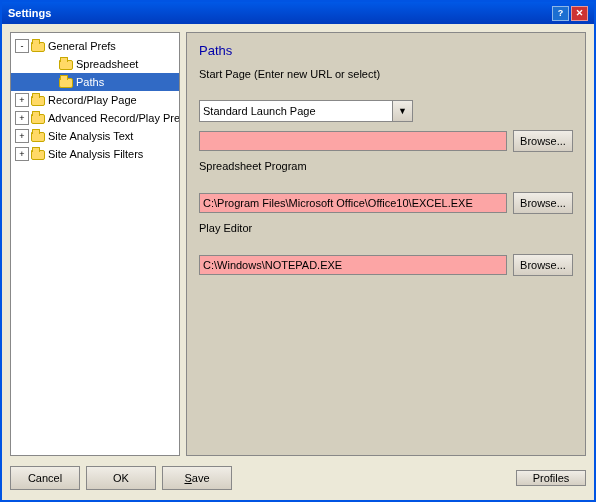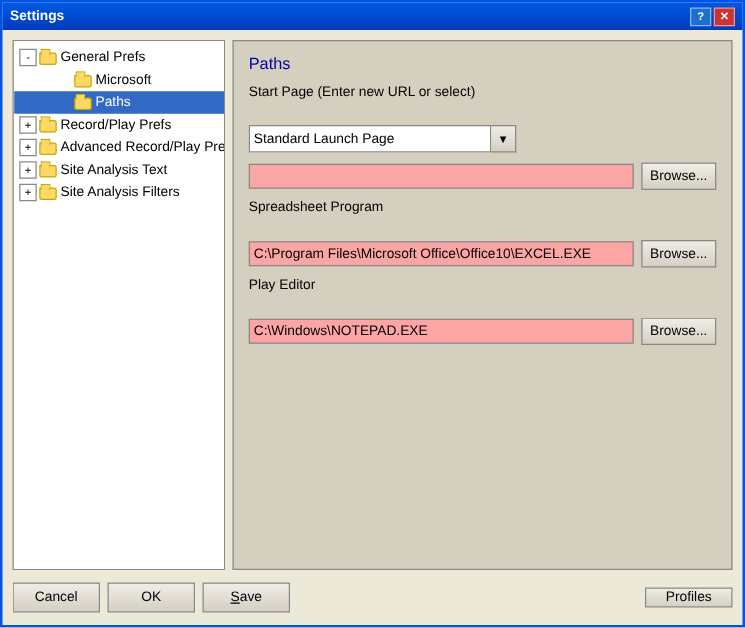--- a/index.html
+++ b/index.html
@@ -280,33 +280,33 @@
 
         <div class="tree-item tree-indent-0">
           <span class="tree-expander">-</span>
           <span class="folder-icon tree-icon"></span>
           <span>General Prefs</span>
         </div>
 
         <div class="tree-item tree-indent-2">
           <span class="tree-expander empty"></span>
           <span class="folder-icon tree-icon"></span>
-          <span>Microsoft</span>
+          <span>Spreadsheet</span>
         </div>
 
         <div class="tree-item tree-indent-2 selected">
           <span class="tree-expander empty"></span>
           <span class="folder-icon tree-icon"></span>
           <span>Paths</span>
         </div>
 
         <div class="tree-item tree-indent-0">
           <span class="tree-expander">+</span>
           <span class="folder-icon tree-icon"></span>
-          <span>Record/Play Prefs</span>
+          <span>Record/Play Page</span>
         </div>
 
         <div class="tree-item tree-indent-0">
           <span class="tree-expander">+</span>
           <span class="folder-icon tree-icon"></span>
           <span>Advanced Record/Play Prefs</span>
         </div>
 
         <div class="tree-item tree-indent-0">
           <span class="tree-expander">+</span>

